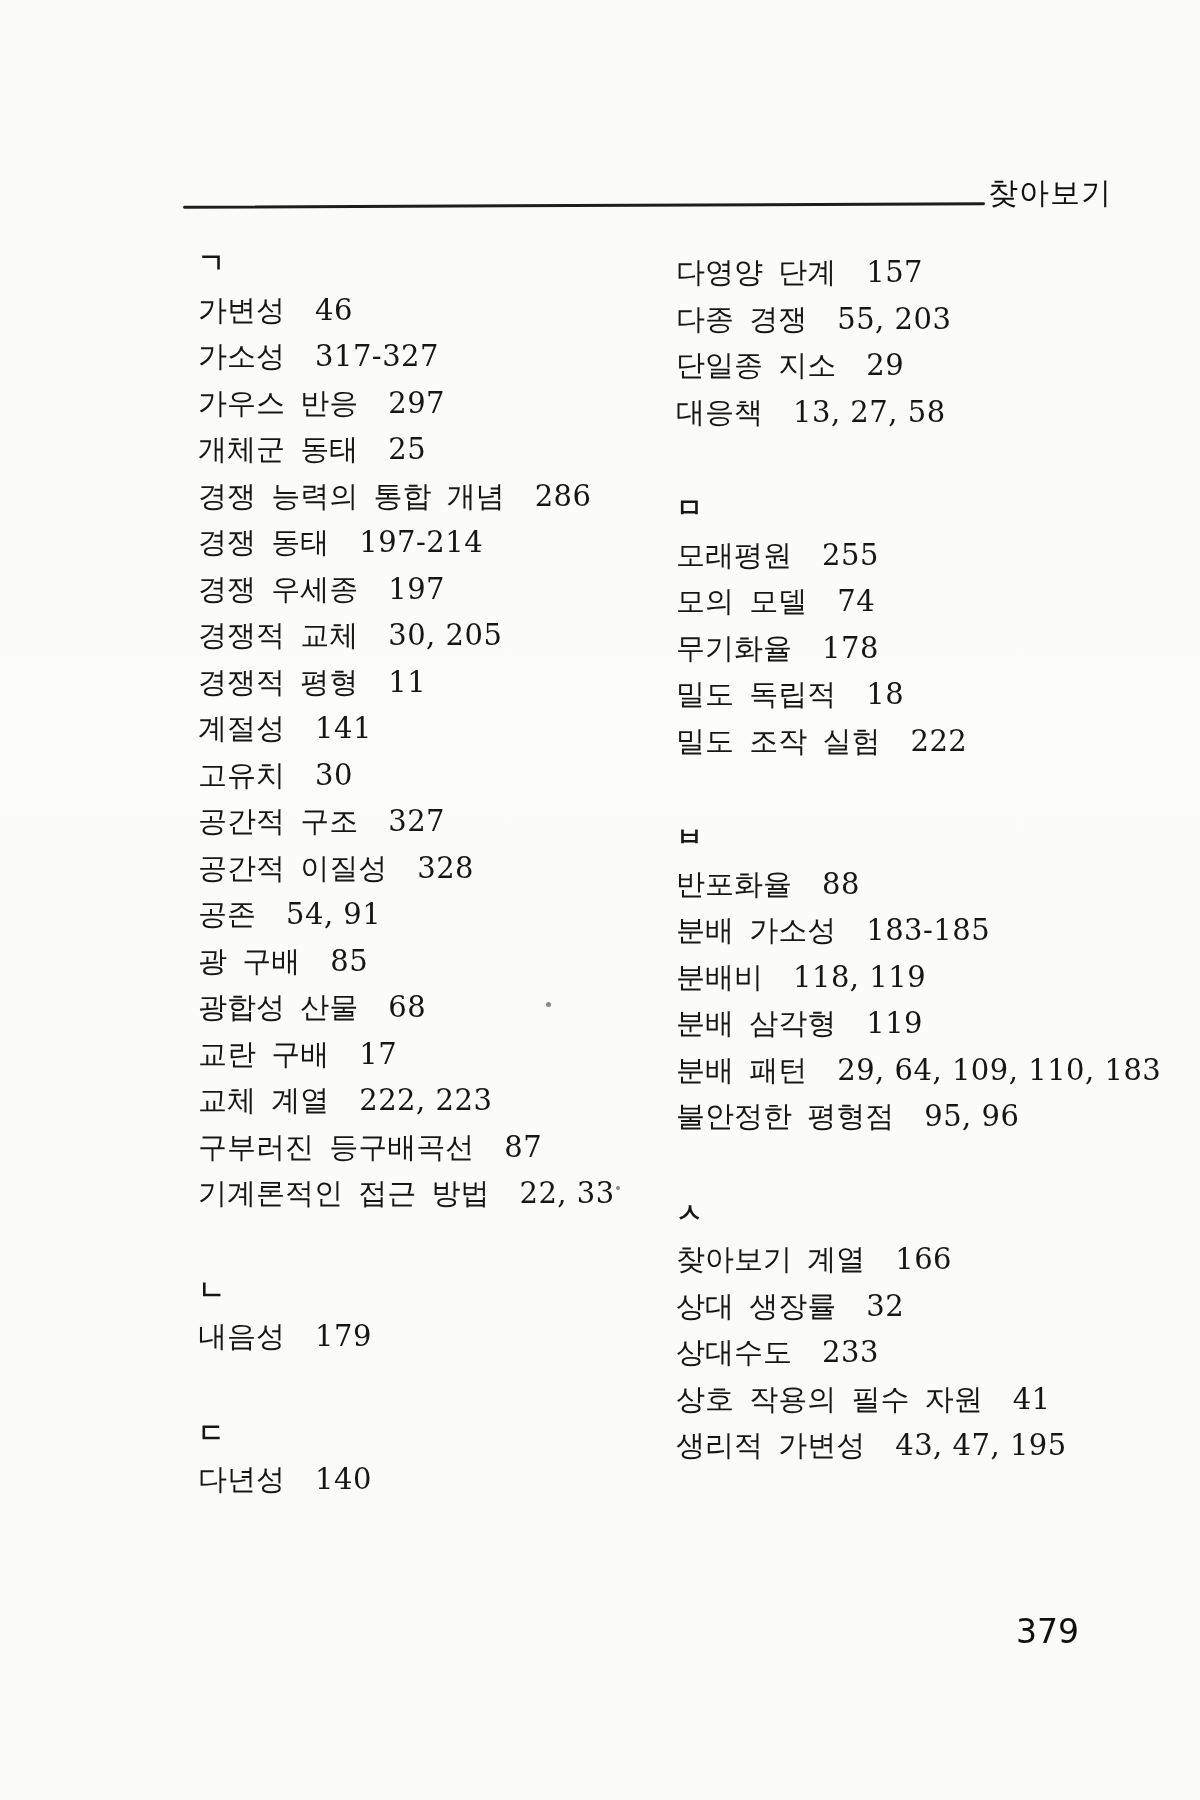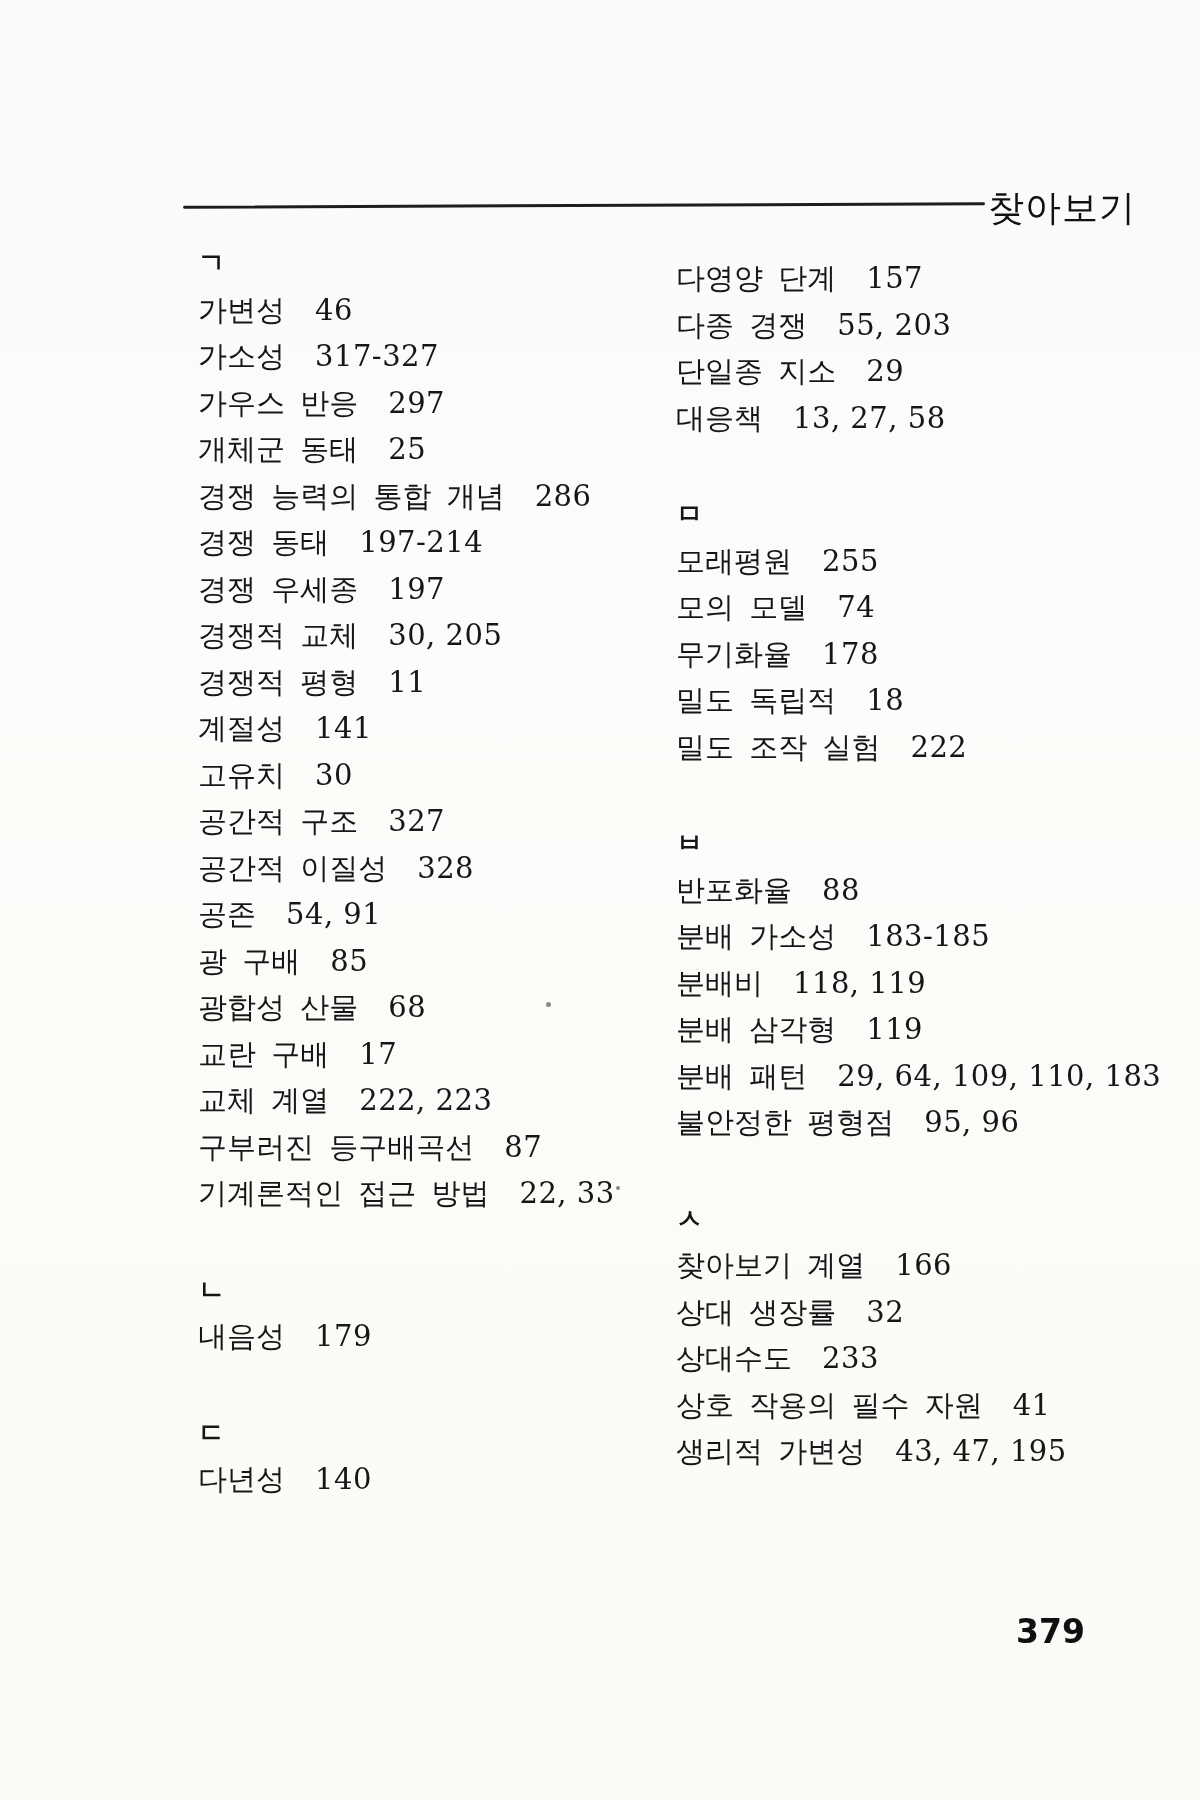--- a/index.html
+++ b/index.html
@@ -12,40 +12,40 @@
     color:#161616;
     overflow:hidden;
   }
   .header-rule {
     position:absolute; left:183px; top:204px;
     width:802px; height:3px; background:#1d1d1d;
     transform:rotate(-0.25deg);
     border-radius:2px;
   }
   .header-title {
-    position:absolute; left:988px; top:184px;
+    position:absolute; left:988px; top:173px;
     font-family:Liberation Mono, monospace;
-    font-size:36px; letter-spacing:1px; color:#111;
+    font-size:30px; letter-spacing:1px; color:#111;
     white-space:nowrap;
   }
   .col { position:absolute; width:505px; }
   .col-left  { left:198px; top:240px; }
-  .col-right { left:676px; top:255px; }
+  .col-right { left:676px; top:249px; }
   .section.gap { margin-top:50px; }
   .line {
     height:46.5px; line-height:46.5px;
     font-size:29px; white-space:nowrap;
   }
   .heading { font-size:27px; font-weight:bold; }
   .term { word-spacing:6px; }
   .pages { margin-left:30px; letter-spacing:0.5px; }
   .page-number {
     position:absolute; left:1016px; top:1612px;
     font-family:"DejaVu Sans","Liberation Sans",sans-serif;
-    font-size:33px; font-weight:700; color:#101010;
+    font-size:33px; font-weight:400; color:#101010;
   }
   .speck {
     position:absolute; width:5px; height:5px;
     background:#4a4a4a; border-radius:50%; opacity:.65;
   }
   .speck-1 { left:546px; top:1002px; }
   .speck-2 { left:616px; top:1186px; width:4px; height:4px; }
 </style>
 </head>
 <body>

